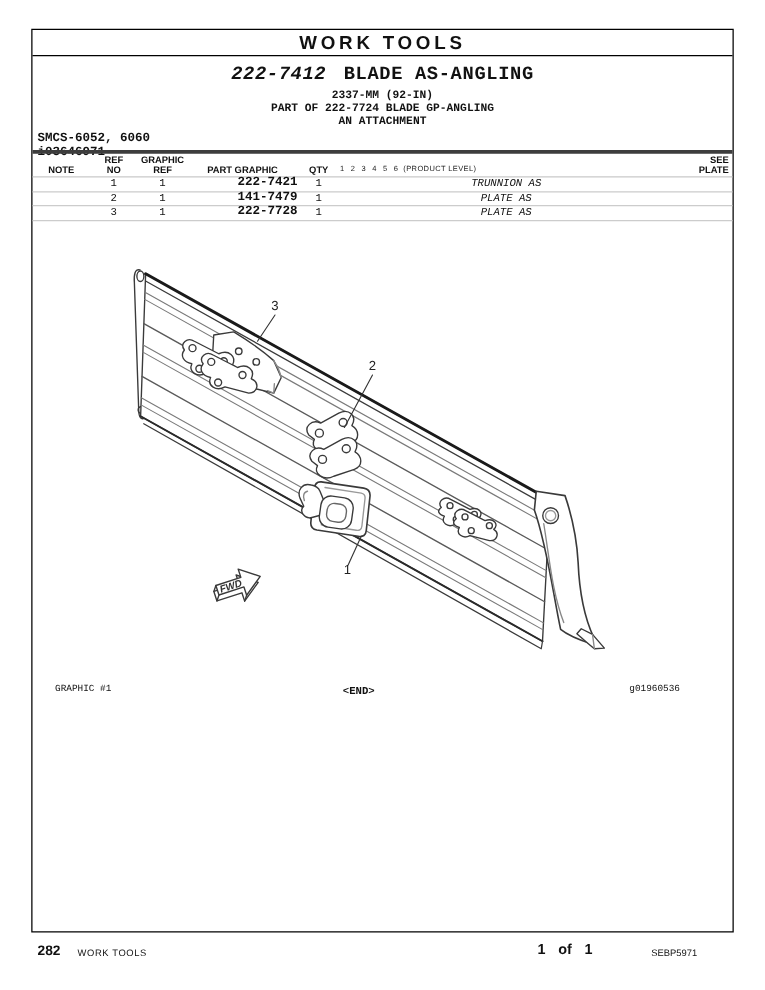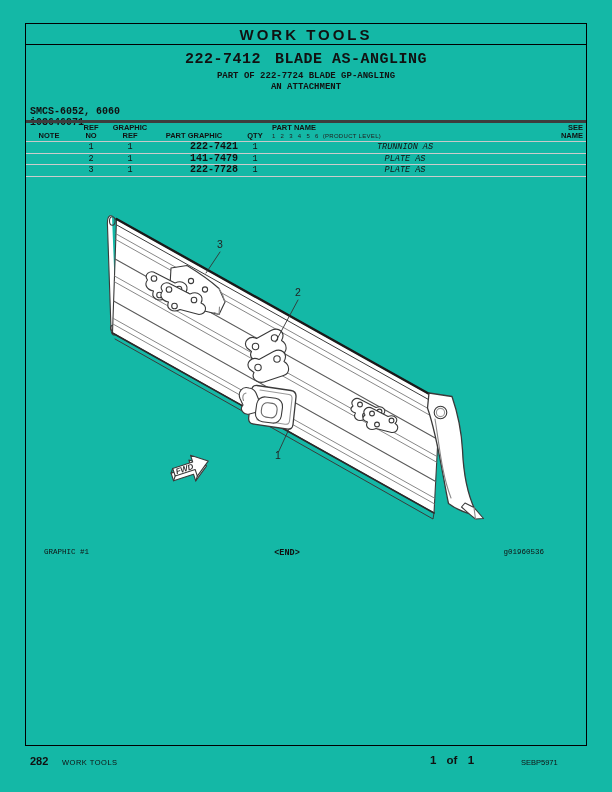--- a/index.html
+++ b/index.html
@@ -1,33 +1,33 @@
 <!DOCTYPE html>
 <html><head>
 <meta charset="utf-8">
 <style>
   html,body { margin:0; padding:0; background:#e8e8e8; }
   .page {
-    position:relative; width:612px; height:792px; background:#14b8a6;
+    position:relative; width:612px; height:792px; background:#ffffff;
     font-family:"Liberation Sans","DejaVu Sans",sans-serif; color:#111;
     overflow:hidden; margin:0 auto;
   }
   .frame {
     position:absolute; left:25px; top:23px; width:560px; height:721px;
     border:1.8px solid #000;
   }
   .banner {
     position:absolute; left:0; top:0; width:100%; height:20px;
     border-bottom:1.8px solid #000; display:flex; align-items:center; justify-content:center;
     font-weight:bold; font-size:15px; letter-spacing:3px;
   }
   .title-block { position:absolute; top:27px; left:0; right:0; text-align:center; }
   .title-main { font-weight:bold; font-size:15px; letter-spacing:0.5px;
     font-family:"Liberation Mono","DejaVu Sans Mono",monospace; margin-bottom:3px; }
-  .title-main .pn { margin-right:14px; }
+  .title-main .pn { font-style:italic; margin-right:14px; }
   .title-sub { font-weight:bold; font-size:9px; line-height:10.5px;
     font-family:"Liberation Mono","DejaVu Sans Mono",monospace; }
   .meta {
     position:absolute; top:82px; left:4px; right:4px;
     display:flex; justify-content:space-between;
     font-weight:bold; font-size:10px;
     font-family:"Liberation Mono","DejaVu Sans Mono",monospace;
     flex-direction:column;
   }
   .rule { position:absolute; top:96px; left:0; width:100%; height:2.5px; background:#3d3d3d; }
@@ -65,20 +65,21 @@
   <div class="frame">
 
     <div class="banner">
       <span>WORK TOOLS</span>
     </div>
 
     <div class="title-block">
       <div class="title-main">
         <span class="pn">222-7412</span><span>BLADE AS-ANGLING</span>
       </div>
+      <div class="title-sub">2337-MM (92-IN)</div>
       <div class="title-sub">PART OF 222-7724 BLADE GP-ANGLING</div>
       <div class="title-sub">AN ATTACHMENT</div>
     </div>
 
     <div class="meta">
       <span>SMCS-6052, 6060</span>
       <span>i03646971</span>
     </div>
 
     <div class="rule"></div>
@@ -90,28 +91,27 @@
           <div>REF</div>
           <div>NO</div>
         </div>
         <div class="c">
           <div>GRAPHIC</div>
           <div>REF</div>
         </div>
         <div class="c">PART GRAPHIC</div>
         <div class="c">QTY</div>
         <div class="l">
-          <div>PART NAME</div>
           <div class="sub-level">
             <span class="nums">1 2 3 4 5 6</span><span>(PRODUCT LEVEL)</span>
           </div>
         </div>
         <div class="r">
           <div>SEE</div>
-          <div>NAME</div>
+          <div>PLATE</div>
         </div>
       </div>
 
       <div class="tgrid trow">
         <div class="c"></div>
         <div class="c">1</div>
         <div class="c">1</div>
         <div class="pnb">222-7421</div>
         <div class="c">1</div>
         <div class="nm">TRUNNION AS</div>

